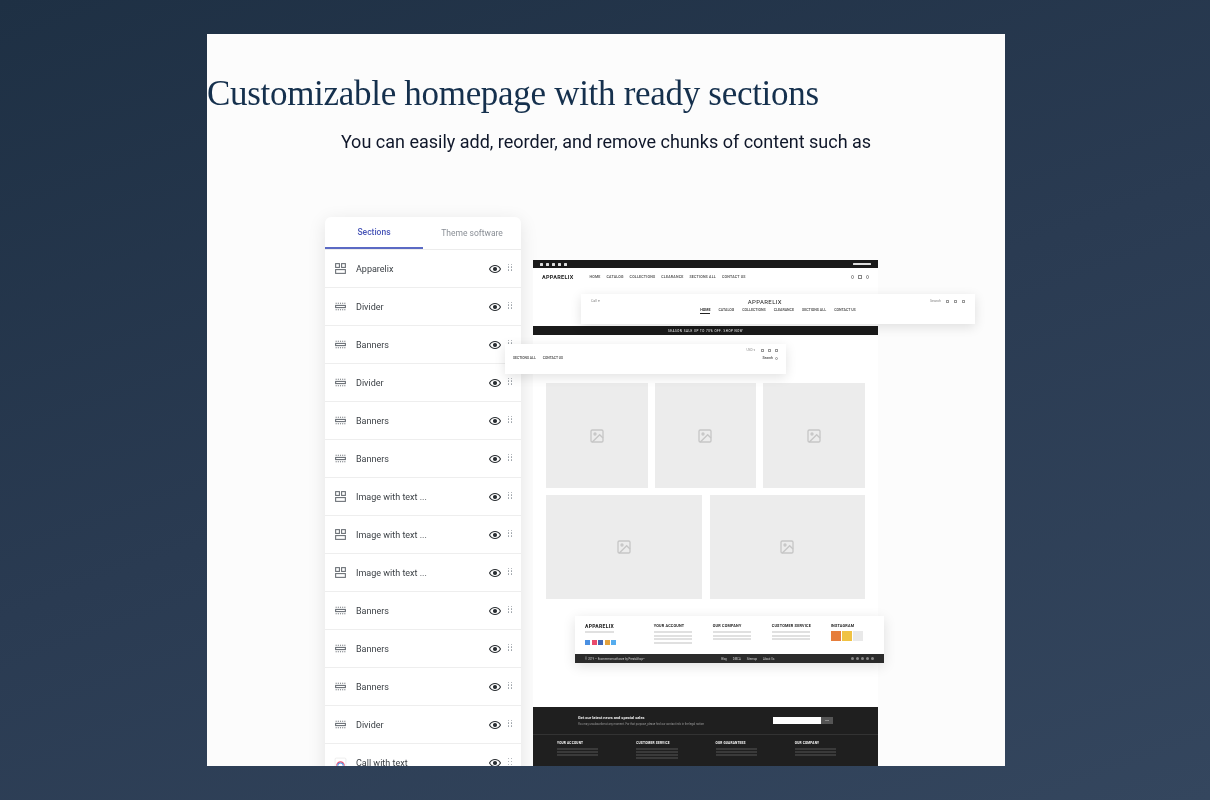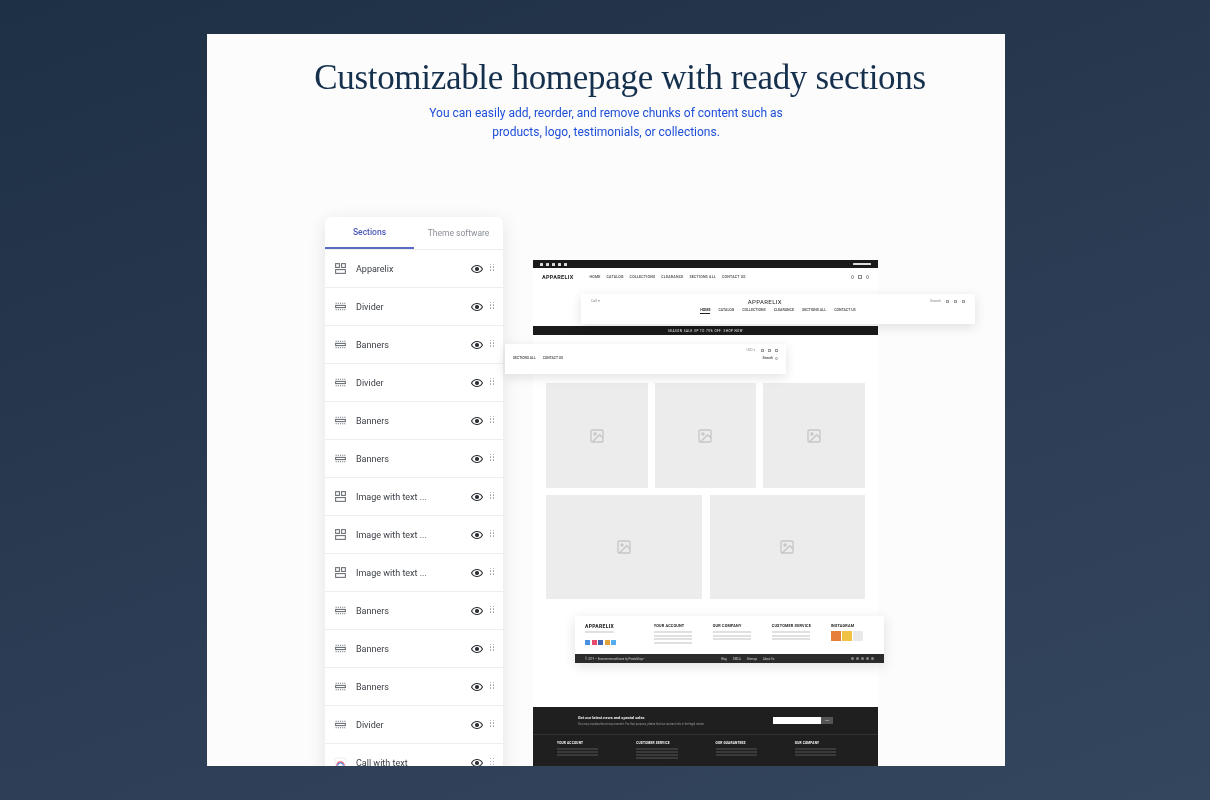--- a/index.html
+++ b/index.html
@@ -18,39 +18,38 @@
     width: 798px;
     height: 732px;
     background: #fcfcfc;
     overflow: hidden;
   }
   .headline {
     font-family: Georgia, "Times New Roman", serif;
     font-size: 35px;
     font-weight: 400;
     color: #15304d;
+    text-align: left;
+    margin-top: 40px;
+    letter-spacing: -0.3px;
+  }
+  .subhead {
+    color: #0f172a;
     text-align: center;
-    margin-top: 24px;
-    letter-spacing: -0.3px;
-    padding-left: 28px;
-  }
-  .subhead {
-    color: #1d4ed8;
-    text-align: center;
-    font-size: 12px;
+    font-size: 18px;
     line-height: 1.6;
-    margin-top: 6px;
+    margin-top: 14px;
   }
 
   
   .panel {
     position: absolute;
     left: 118px;
     top: 183px;
-    width: 178px;
+    width: 196px;
     background: #fff;
     border-radius: 6px;
     box-shadow: 0 4px 18px rgba(0,0,0,0.10);
     overflow: hidden;
   }
   .panel-tabs {
     display: flex;
     border-bottom: 1px solid #ececec;
     height: 33px;
     font-size: 8.5px;
@@ -261,21 +260,20 @@
   
   svg { display:block; }
 </style>
 </head>
 <body>
 
 <div class="card">
   <h1 class="headline">Customizable homepage with ready sections</h1>
   <p class="subhead">
     <span>You can easily add, reorder, and remove chunks of content such as</span><br>
-    <span>products, logo, testimonials, or collections.</span>
   </p>
 
   <div class="panel">
     <div class="panel-tabs">
       <div class="panel-tab active">Sections</div>
       <div class="panel-tab">Theme software</div>
     </div>
     <div id="panel-rows">
         <div class="panel-row">
           <span class="row-icon">

